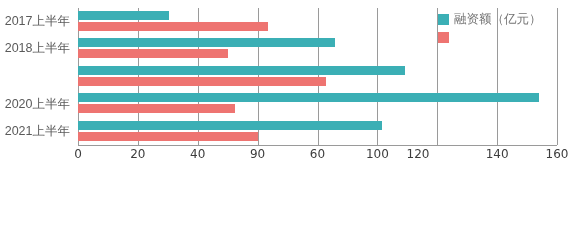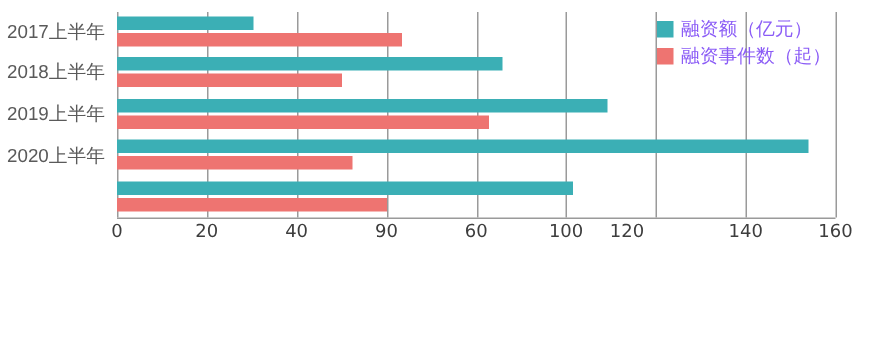--- a/index.html
+++ b/index.html
@@ -136,35 +136,35 @@
   .legend-swatch {
     width: 11px;
     height: 11px;
     margin-right: 5px;
     flex: 0 0 auto;
   }
   .legend-swatch.s0 { background: #3BAFB5; }
   .legend-swatch.s1 { background: #EE7471; }
   .legend-text {
     font-size: 12.5px;
-    color: #8b5cf6;
+    color: #737373;
     white-space: nowrap;
     line-height: 1;
   }
 </style>
 </head>
 <body>
 
 <div id="chart-root">
 
   <div class="cat-labels">
       <div class="cat-label" style="top: 0px; height: 27.4px; line-height: 27.4px;">2017上半年</div>
       <div class="cat-label" style="top: 27.4px; height: 27.4px; line-height: 27.4px;">2018上半年</div>
-      <div class="cat-label" style="top: 54.8px; height: 27.4px; line-height: 27.4px;">2019上半年</div>
       <div class="cat-label" style="top: 83px; height: 27.4px; line-height: 27.4px;">2020上半年</div>
+      <div class="cat-label" style="top: 109.6px; height: 27.4px; line-height: 27.4px;">2021上半年</div>
     </div>
 
   <div class="plot-area">
     <div class="gridlines">
         <div class="gridline zero-line" style="left: 0px;"></div>
         <div class="gridline" style="left: 59.875px;"></div>
         <div class="gridline" style="left: 119.75px;"></div>
         <div class="gridline" style="left: 179.625px;"></div>
         <div class="gridline" style="left: 239.5px;"></div>
         <div class="gridline" style="left: 299.375px;"></div>
@@ -210,17 +210,16 @@
       <span class="xtick" style="left: 479px; text-align: center;">160</span>
     </div>
 
   <div class="legend">
       <div class="legend-row">
         <span class="legend-swatch s0" style="background: rgb(59, 175, 181);"></span>
         <span class="legend-text">融资额（亿元）</span>
       </div>
       <div class="legend-row">
         <span class="legend-swatch s1" style="background: rgb(238, 116, 113);"></span>
-        <span class="legend-text">融资事件数（起）</span>
       </div>
     </div>
 
 </div>
 
 </body></html>

